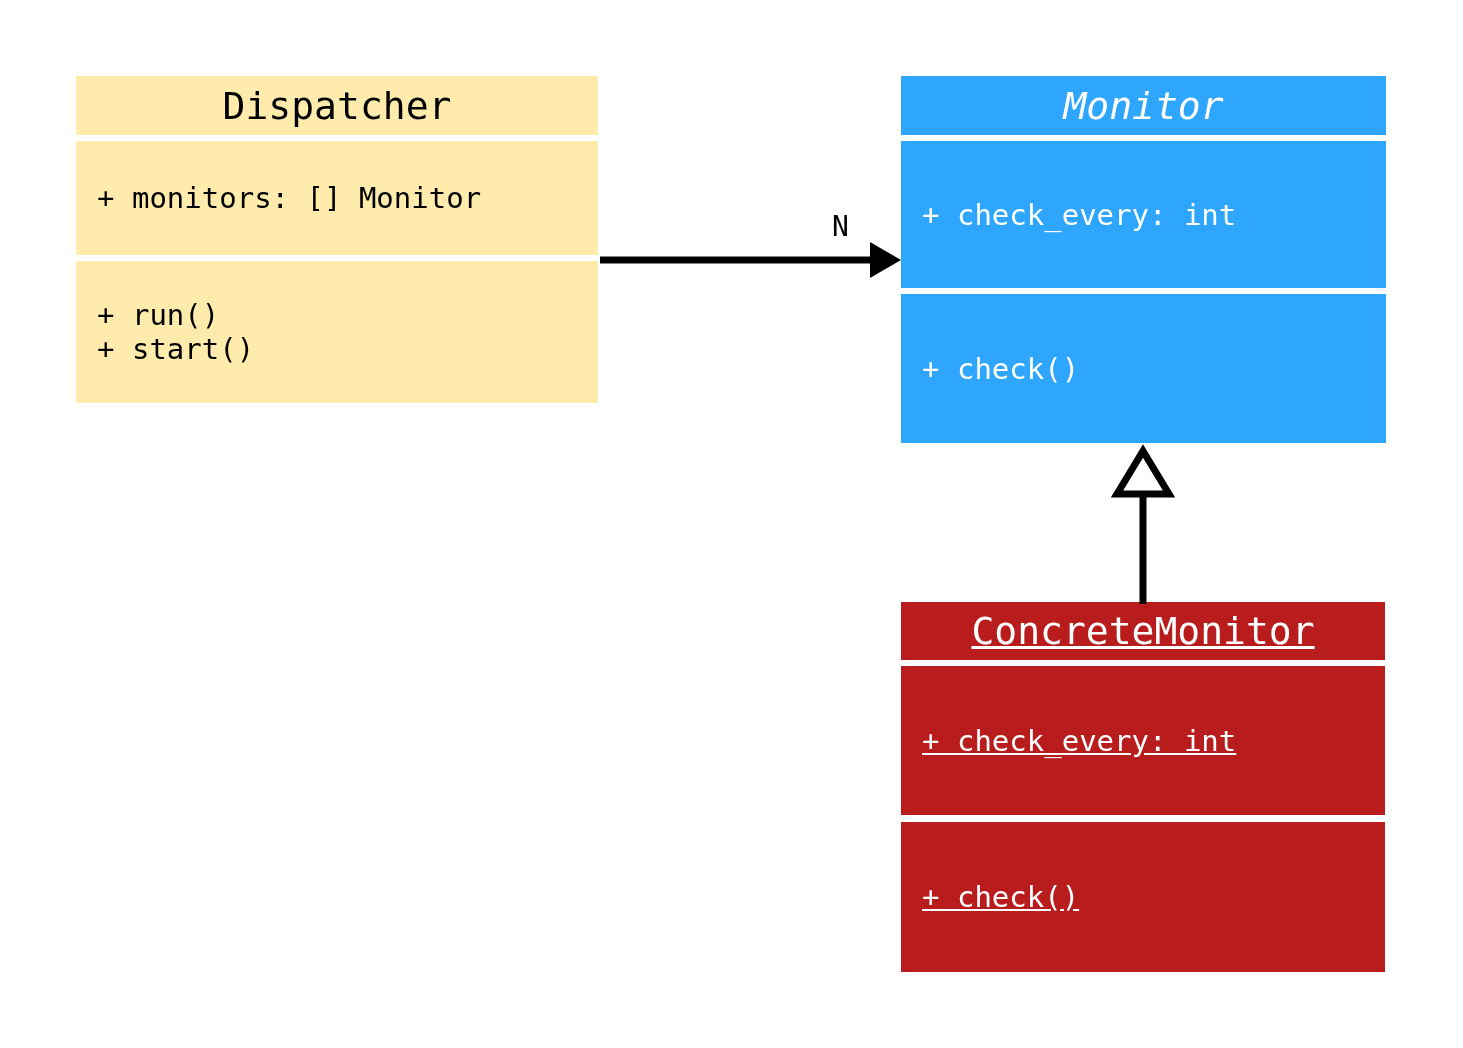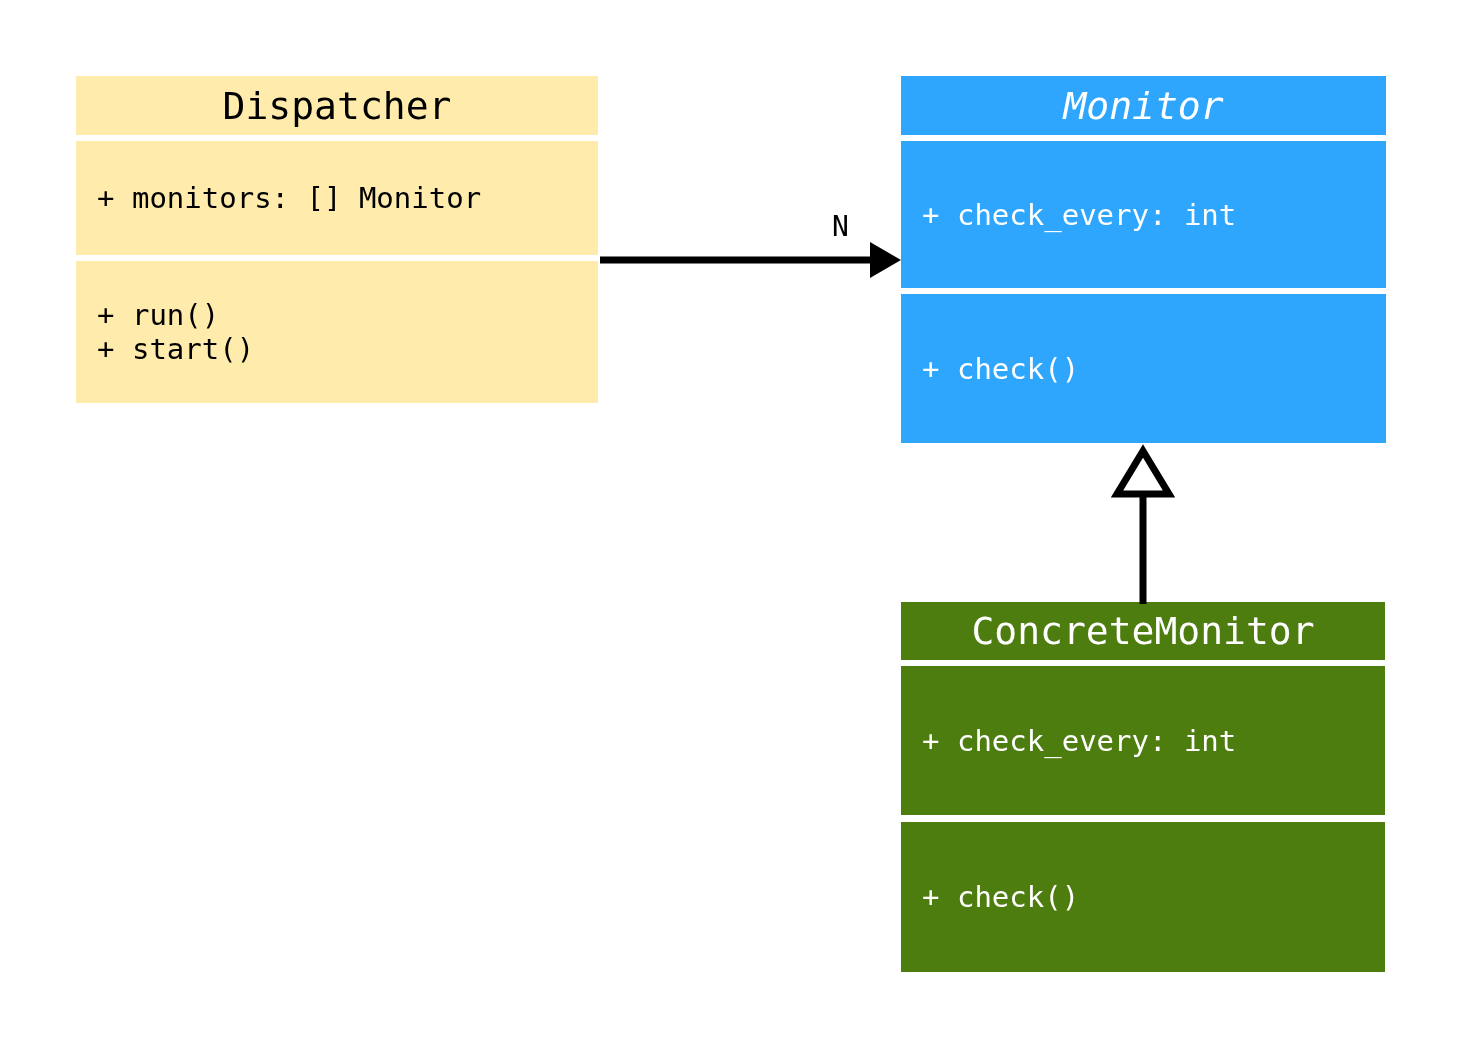--- a/index.html
+++ b/index.html
@@ -69,21 +69,22 @@
   .box-monitor .class-title,
   .box-monitor .members {
     color: #ffffff;
   }
   .box-monitor .class-title {
     font-style: italic;
   }
 
   
   .box-concrete .compartment {
-    background: #4d7c0f;
+    background: #b91c1c;
+    text-decoration: underline;
   }
   .box-concrete .class-title,
   .box-concrete .members {
     color: #ffffff;
   }
 
   
   .connector {
     position: absolute;
     overflow: visible;

